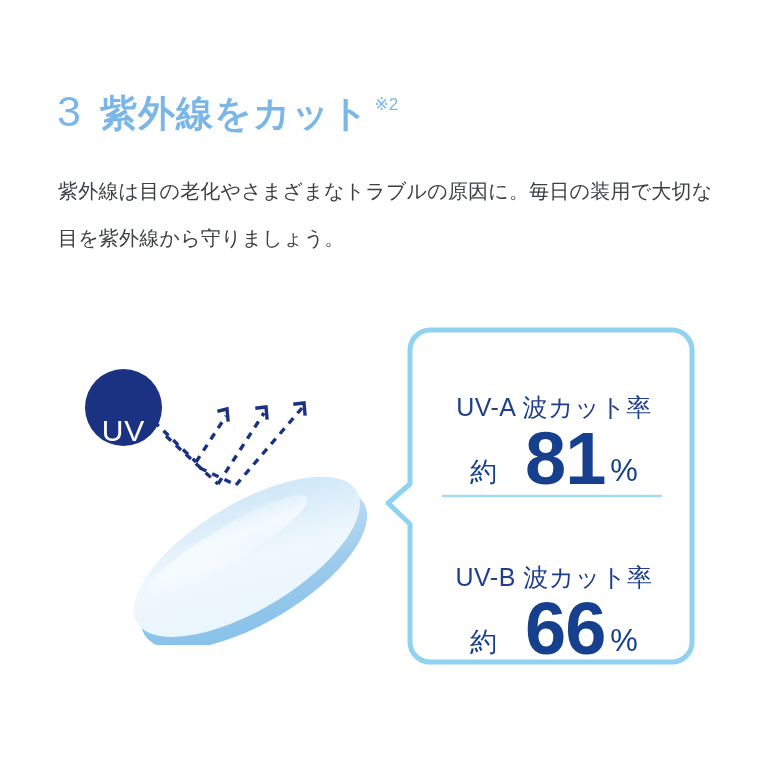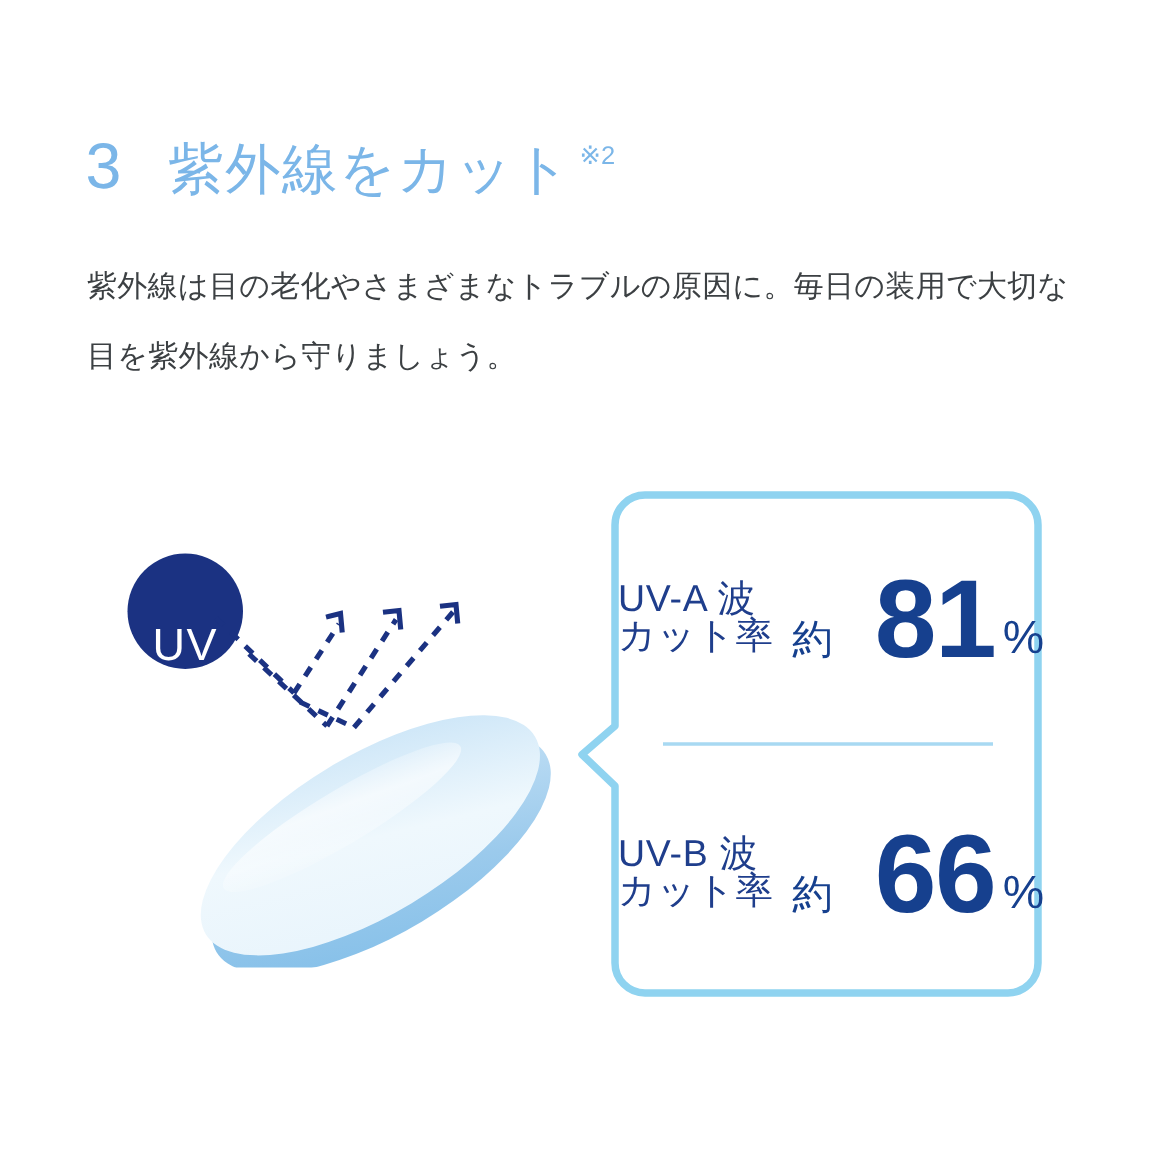--- a/index.html
+++ b/index.html
@@ -29,23 +29,23 @@
     white-space: nowrap;
   }
   #heading .num {
     font-size: 43px;
     font-weight: 400;
     line-height: 1;
     letter-spacing: 0px;
   }
   #heading .htitle {
     font-size: 37px;
-    font-weight: 400;
-    line-height: 1;
-    margin-left: 31px;
+    font-weight: 700;
+    line-height: 1;
+    margin-left: 19px;
     letter-spacing: 1px;
   }
   #heading .note {
     font-size: 17px;
     font-weight: 400;
     line-height: 1;
     margin-left: 5px;
     position: relative;
     top: -16px;
     letter-spacing: 0px;
@@ -115,23 +115,23 @@
     left: 28px;
     top: 0px;
     right: 0px;
     bottom: 0px;
     display: flex;
     flex-direction: column;
   }
   .stat {
     flex: 1 1 50%;
     display: flex;
-    flex-direction: row;
+    flex-direction: column;
     align-items: center;
-    justify-content: space-between;
+    justify-content: flex-end;
     padding-top: 4px;
   }
   .stat .stat-label {
     color: #1F3E8C;
     font-size: 25px;
     line-height: 1;
     letter-spacing: 0.5px;
     margin-bottom: 2px;
   }
   .stat .stat-value {

